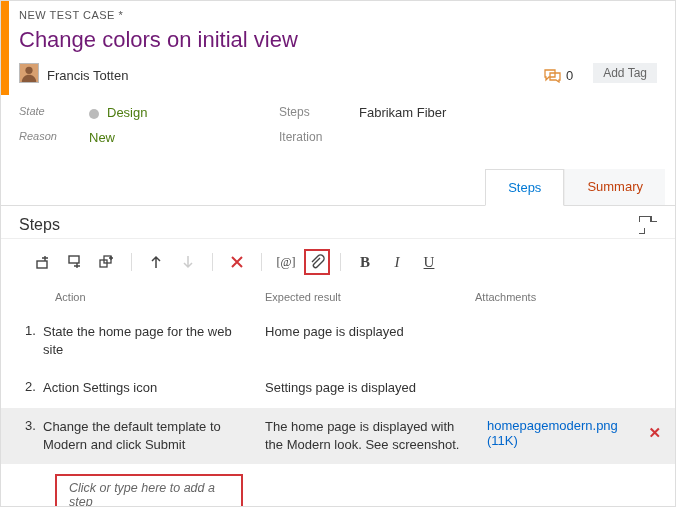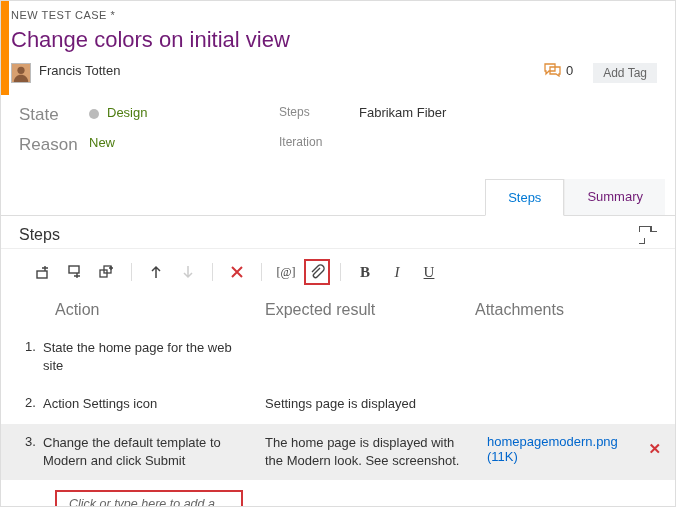--- a/index.html
+++ b/index.html
@@ -9,41 +9,41 @@
     font-size: 13px;
     color: #333;
     background: #fff;
     width: 676px;
     height: 507px;
     overflow: hidden;
     border: 1px solid #ddd;
   }
   .header-band {
     position: relative;
-    padding: 8px 18px 12px 10px;
+    padding: 8px 18px 12px 18px;
   }
   .orange-bar {
     position: absolute;
     left: 0; top: 0; bottom: 0;
     width: 8px;
     background: #ff8c00;
   }
   .type-label {
     font-size: 11px;
     letter-spacing: .5px;
     color: #555;
     margin-bottom: 6px;
   }
   .title {
     font-size: 22px;
     font-weight: 400;
     color: #701a75;
     margin-bottom: 10px;
   }
-  .row { display: flex; align-items: flex-start; }
+  .row { display: flex; align-items: flex-end; }
   .avatar {
     width: 20px; height: 20px;
     background: #d8a070;
     border: 1px solid #bbb;
     margin-right: 8px;
     display: inline-flex;
     align-items: flex-end;
     justify-content: center;
     overflow: hidden;
   }
@@ -59,37 +59,37 @@
   .add-tag {
     background: #eef0f2;
     color: #666;
     padding: 3px 10px;
     font-size: 12px;
   }
   .meta-block {
     padding: 10px 18px 14px 18px;
   }
   .meta-row { display: flex; margin-bottom: 10px; }
-  .meta-label { width: 70px; color: #888; font-size: 17px; }
+  .meta-label { width: 70px; color: #888; font-size: 11px; font-style: italic; }
   .meta-dot {
     width: 10px; height: 10px; border-radius: 50%;
     background: #bbb; display: inline-block;
     margin-right: 8px; vertical-align: middle;
   }
   .meta-val { width: 190px; color: #4d7c0f; }
   .meta-label2 { width: 80px; color: #888; font-size: 12px; }
   .tabs {
     display: flex;
     justify-content: flex-end;
     border-bottom: 1px solid #ddd;
     padding-right: 10px;
   }
   .tab {
     padding: 10px 22px;
-    color: #701a75;
+    color: #c2410c;
     font-size: 13px;
     background: #f6f7f8;
     border-left: 1px solid #eee;
   }
   .tab.active {
     color: #0078d4;
     background: #fff;
     border: 1px solid #ddd;
     border-bottom: 1px solid #fff;
     margin-bottom: -1px;
@@ -125,21 +125,21 @@
   .tbtn .txt { font-family: Georgia, serif; }
   .tbtn.bold .txt { font-weight: bold; font-size: 15px;}
   .tbtn.italic .txt { font-style: italic; font-size: 15px; font-family: Georgia, serif;}
   .tbtn.under .txt { text-decoration: underline; font-size: 15px;}
   .tbtn.delete { color: #d13438; }
   .tbtn.highlight { border: 2px solid #d13438; width: 26px; height: 26px; }
   .cols {
     display: flex;
     padding: 6px 18px 10px 54px;
     color: #777;
-    font-size: 16px;
+    font-size: 11px;
   }
   .col-action { width: 210px; }
   .col-expect { width: 210px; }
   .col-att { flex: 1; }
   .step-row {
     display: flex;
     padding: 10px 14px 10px 18px;
     align-items: flex-start;
   }
   .step-num { width: 24px; color: #333; padding-left: 6px;}
@@ -275,20 +275,21 @@
 
 <div class="cols">
   <div class="col-action">Action</div>
   <div class="col-expect">Expected result</div>
   <div class="col-att">Attachments</div>
 </div>
 
 <div class="step-row">
   <div class="step-num">1.</div>
   <div class="step-action">State the home page for the web site</div>
+  <div class="step-expect">Home page is displayed</div>
   <div class="step-att"></div>
 </div>
 <div class="step-row">
   <div class="step-num">2.</div>
   <div class="step-action">Action Settings icon</div>
   <div class="step-expect">Settings page is displayed</div>
   <div class="step-att"></div>
 </div>
 <div class="step-row sel">
   <div class="step-num">3.</div>

